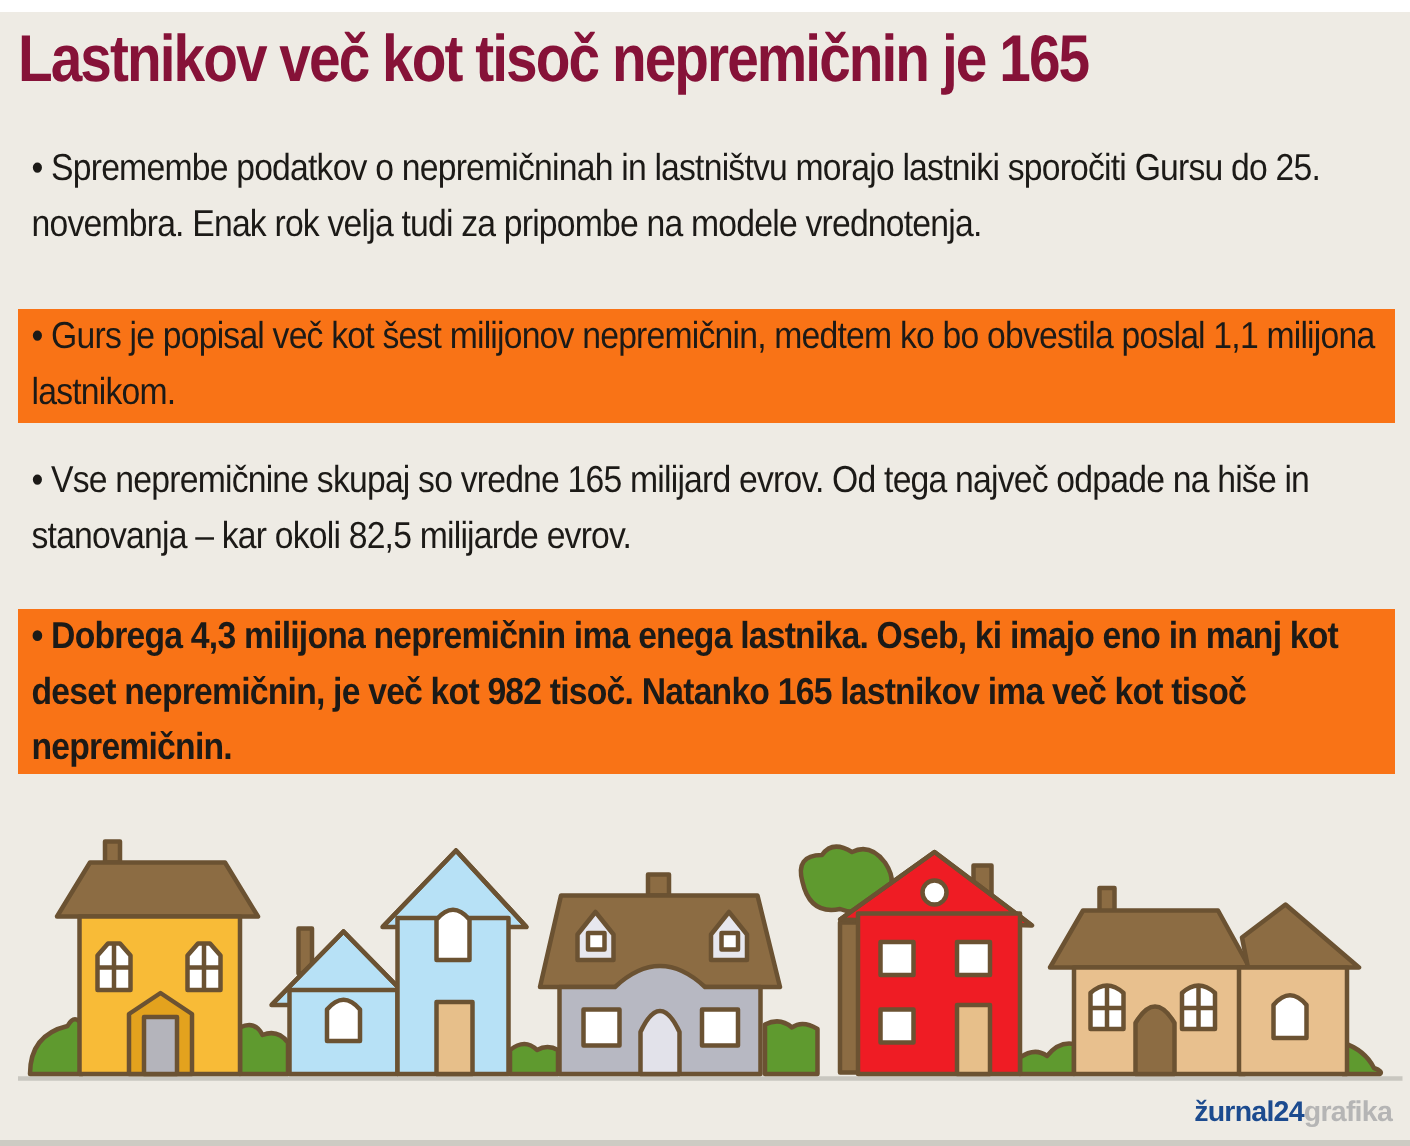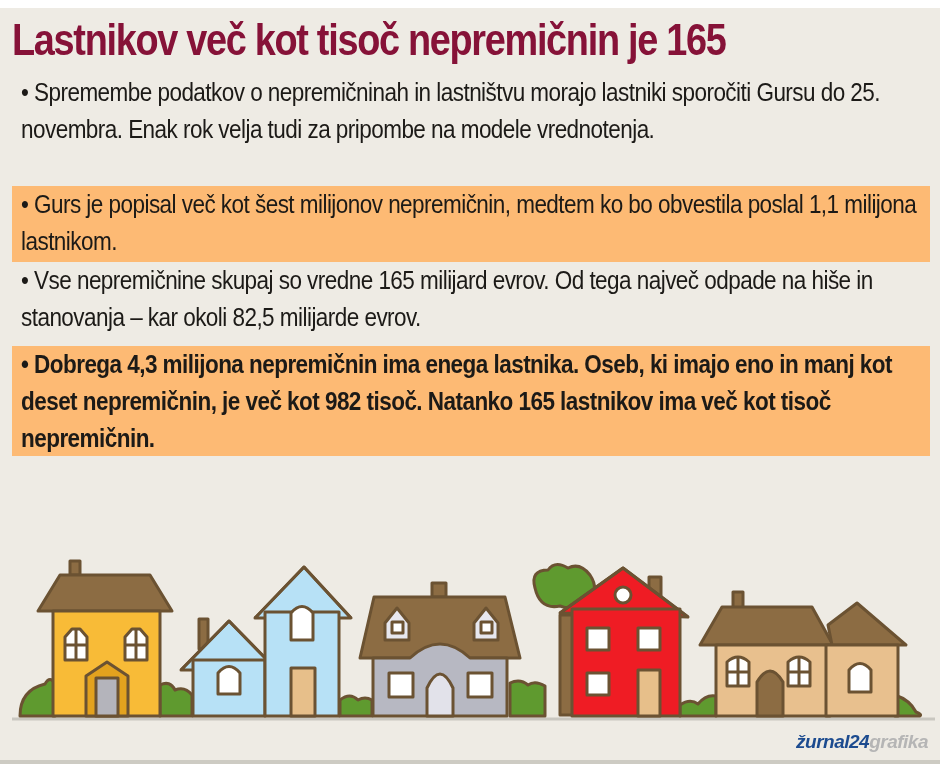--- a/index.html
+++ b/index.html
@@ -1,30 +1,30 @@
 <!DOCTYPE html>
 <html><head>
 <meta charset="utf-8">
 <style>
   html, body { margin:0; padding:0; }
   body { width:940px; height:764px; background:#ffffff; overflow:hidden; position:relative; font-family:"Liberation Sans", sans-serif; }
   .panel { position:absolute; left:0; top:8px; width:940px; height:752px; background:#eeebe4; }
   .bottom-strip { position:absolute; left:0; top:760px; width:940px; height:4px; background:#cdcbc3; }
   .title { position:absolute; left:12px; top:14px; margin:0; font-family:"Liberation Sans", sans-serif; font-weight:bold; font-size:44px; line-height:52px; color:#861238; letter-spacing:-1.5px; transform:scaleX(0.86); transform-origin:left top; white-space:nowrap; }
   .bullets { position:absolute; left:12px; top:74px; width:918px; }
-  .bullet { font-family:"Liberation Sans", sans-serif; font-size:25px; line-height:37px; color:#1c1a17; padding:0 0 0 9px; letter-spacing:-0.6px; }
-  .bullet.hl { background:#fdba74; }
+  .bullet { font-family:"Liberation Sans", sans-serif; font-size:25px; line-height:37px; color:#1c1a17; padding:0 0 0 9px; letter-spacing:-0.6px;margin-top:20px; }
+  .bullet.hl { background:#f97316; }
   .bullet .txt { display:inline-block; transform:scaleX(0.9); transform-origin:left top; width:111%; }
   .b1 { height:110px; }
   .b2 { height:76px; margin-top:2px; }
   .b3 { height:84px; }
   .b4 { height:110px;font-weight:bold; }
   .b5 { height:112px; }
   .illustration { position:absolute; left:0; top:555px; width:940px; height:175px; }
-  .brand { position:absolute; right:12px; top:731px; font-family:"Liberation Sans", sans-serif; font-weight:bold; font-size:19px; letter-spacing:-0.5px;font-style:italic; }
+  .brand { position:absolute; right:12px; top:731px; font-family:"Liberation Sans", sans-serif; font-weight:bold; font-size:19px; letter-spacing:-0.5px; }
   .brand .b-main { color:#1c4b8f; }
   .brand .b-sub { color:#b5b5b5; }
 </style>
 </head>
 <body>
 
 <div class="panel"></div>
 
 <h1 class="title">Lastnikov več kot tisoč nepremičnin je 165</h1>
 

